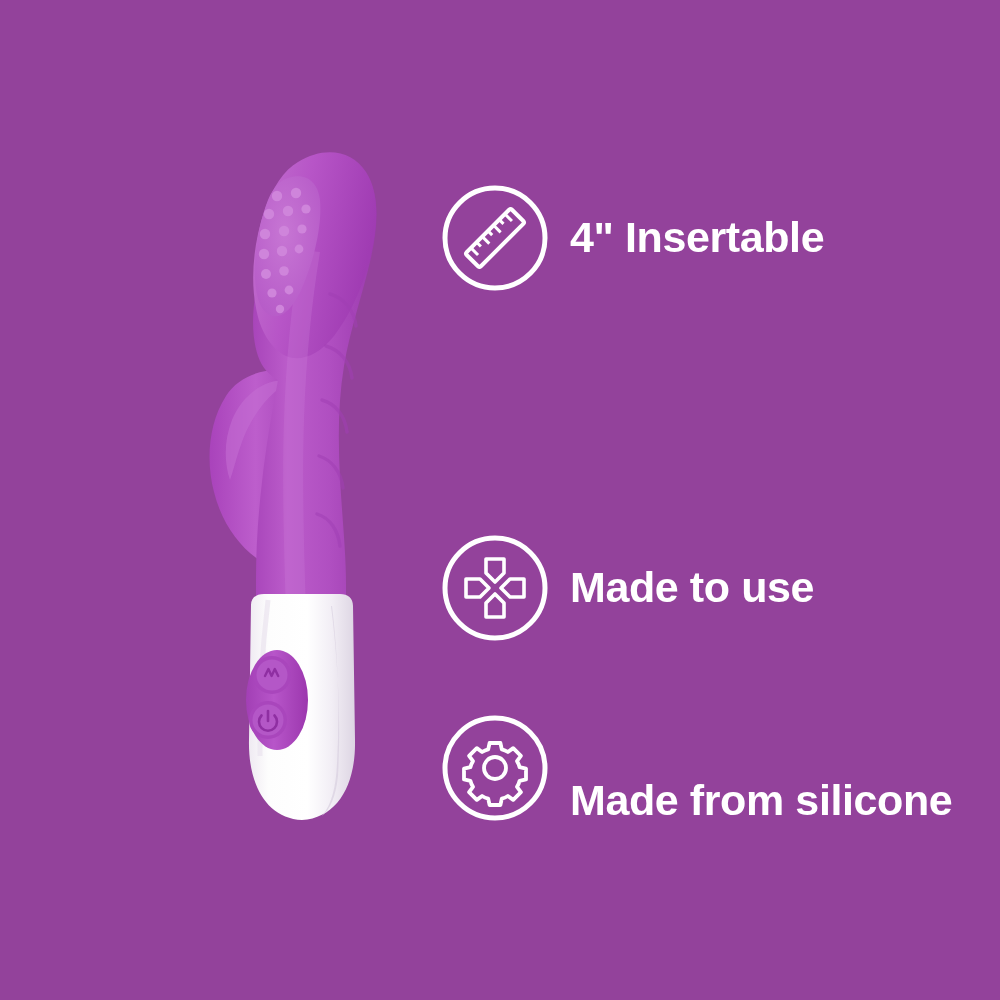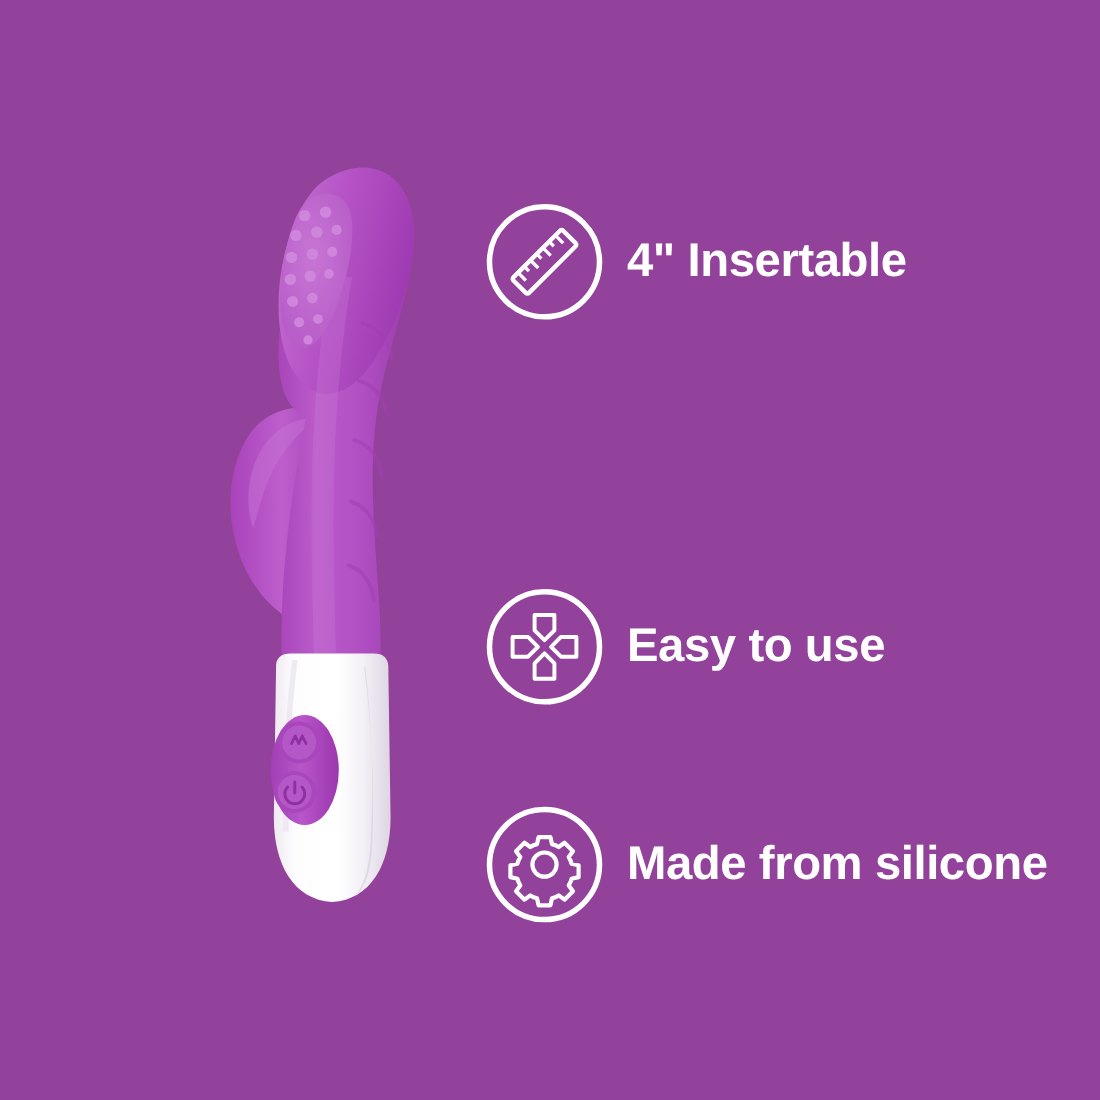--- a/index.html
+++ b/index.html
@@ -46,21 +46,21 @@
     position: absolute;
     left: 0;
     width: 560px;
     height: 120px;
     display: flex;
     align-items: center;
   }
   .feature-row.r0 { top: 10px; }
   .feature-row.r1 { top: 184px; }
   .feature-row.r2 { top: 360px; }
-  .feature-row.r3 { top: 558px; }
+  .feature-row.r3 { top: 535px; align-items: flex-end; }
 
   .feature-icon {
     flex: 0 0 auto;
     width: 110px;
     height: 110px;
     display: flex;
     align-items: center;
     justify-content: center;
   }
   .feature-icon svg {
@@ -274,21 +274,21 @@
             <path d="M46,40 v-14 h18 v14 l-9,9 Z"></path>
 
             <path d="M46,70 v14 h18 v-14 l-9,-9 Z"></path>
 
             <path d="M40,46 h-14 v18 h14 l9,-9 Z"></path>
 
             <path d="M70,46 h14 v18 h-14 l-9,-9 Z"></path>
           </g>
         </svg>
       </div>
-      <div class="feature-label">Easy to use</div>
+      <div class="feature-label">Made to use</div>
     </div>
 
     <div class="feature-row r3">
       <div class="feature-icon">
         <svg viewBox="0 0 110 110" xmlns="http://www.w3.org/2000/svg">
           <circle cx="55" cy="55" r="50" fill="none" stroke="#ffffff" stroke-width="5"></circle>
           <g transform="translate(55,55)" fill="none" stroke="#ffffff" stroke-width="3.8" stroke-linejoin="round">
             <path d="M-5.4,-25 h10.8 l1.4,6.4
                      a19.5 19.5 0 0 1 6.1,2.6
                      l5.3,-3.9 7.7,7.7 -3.9,5.3

